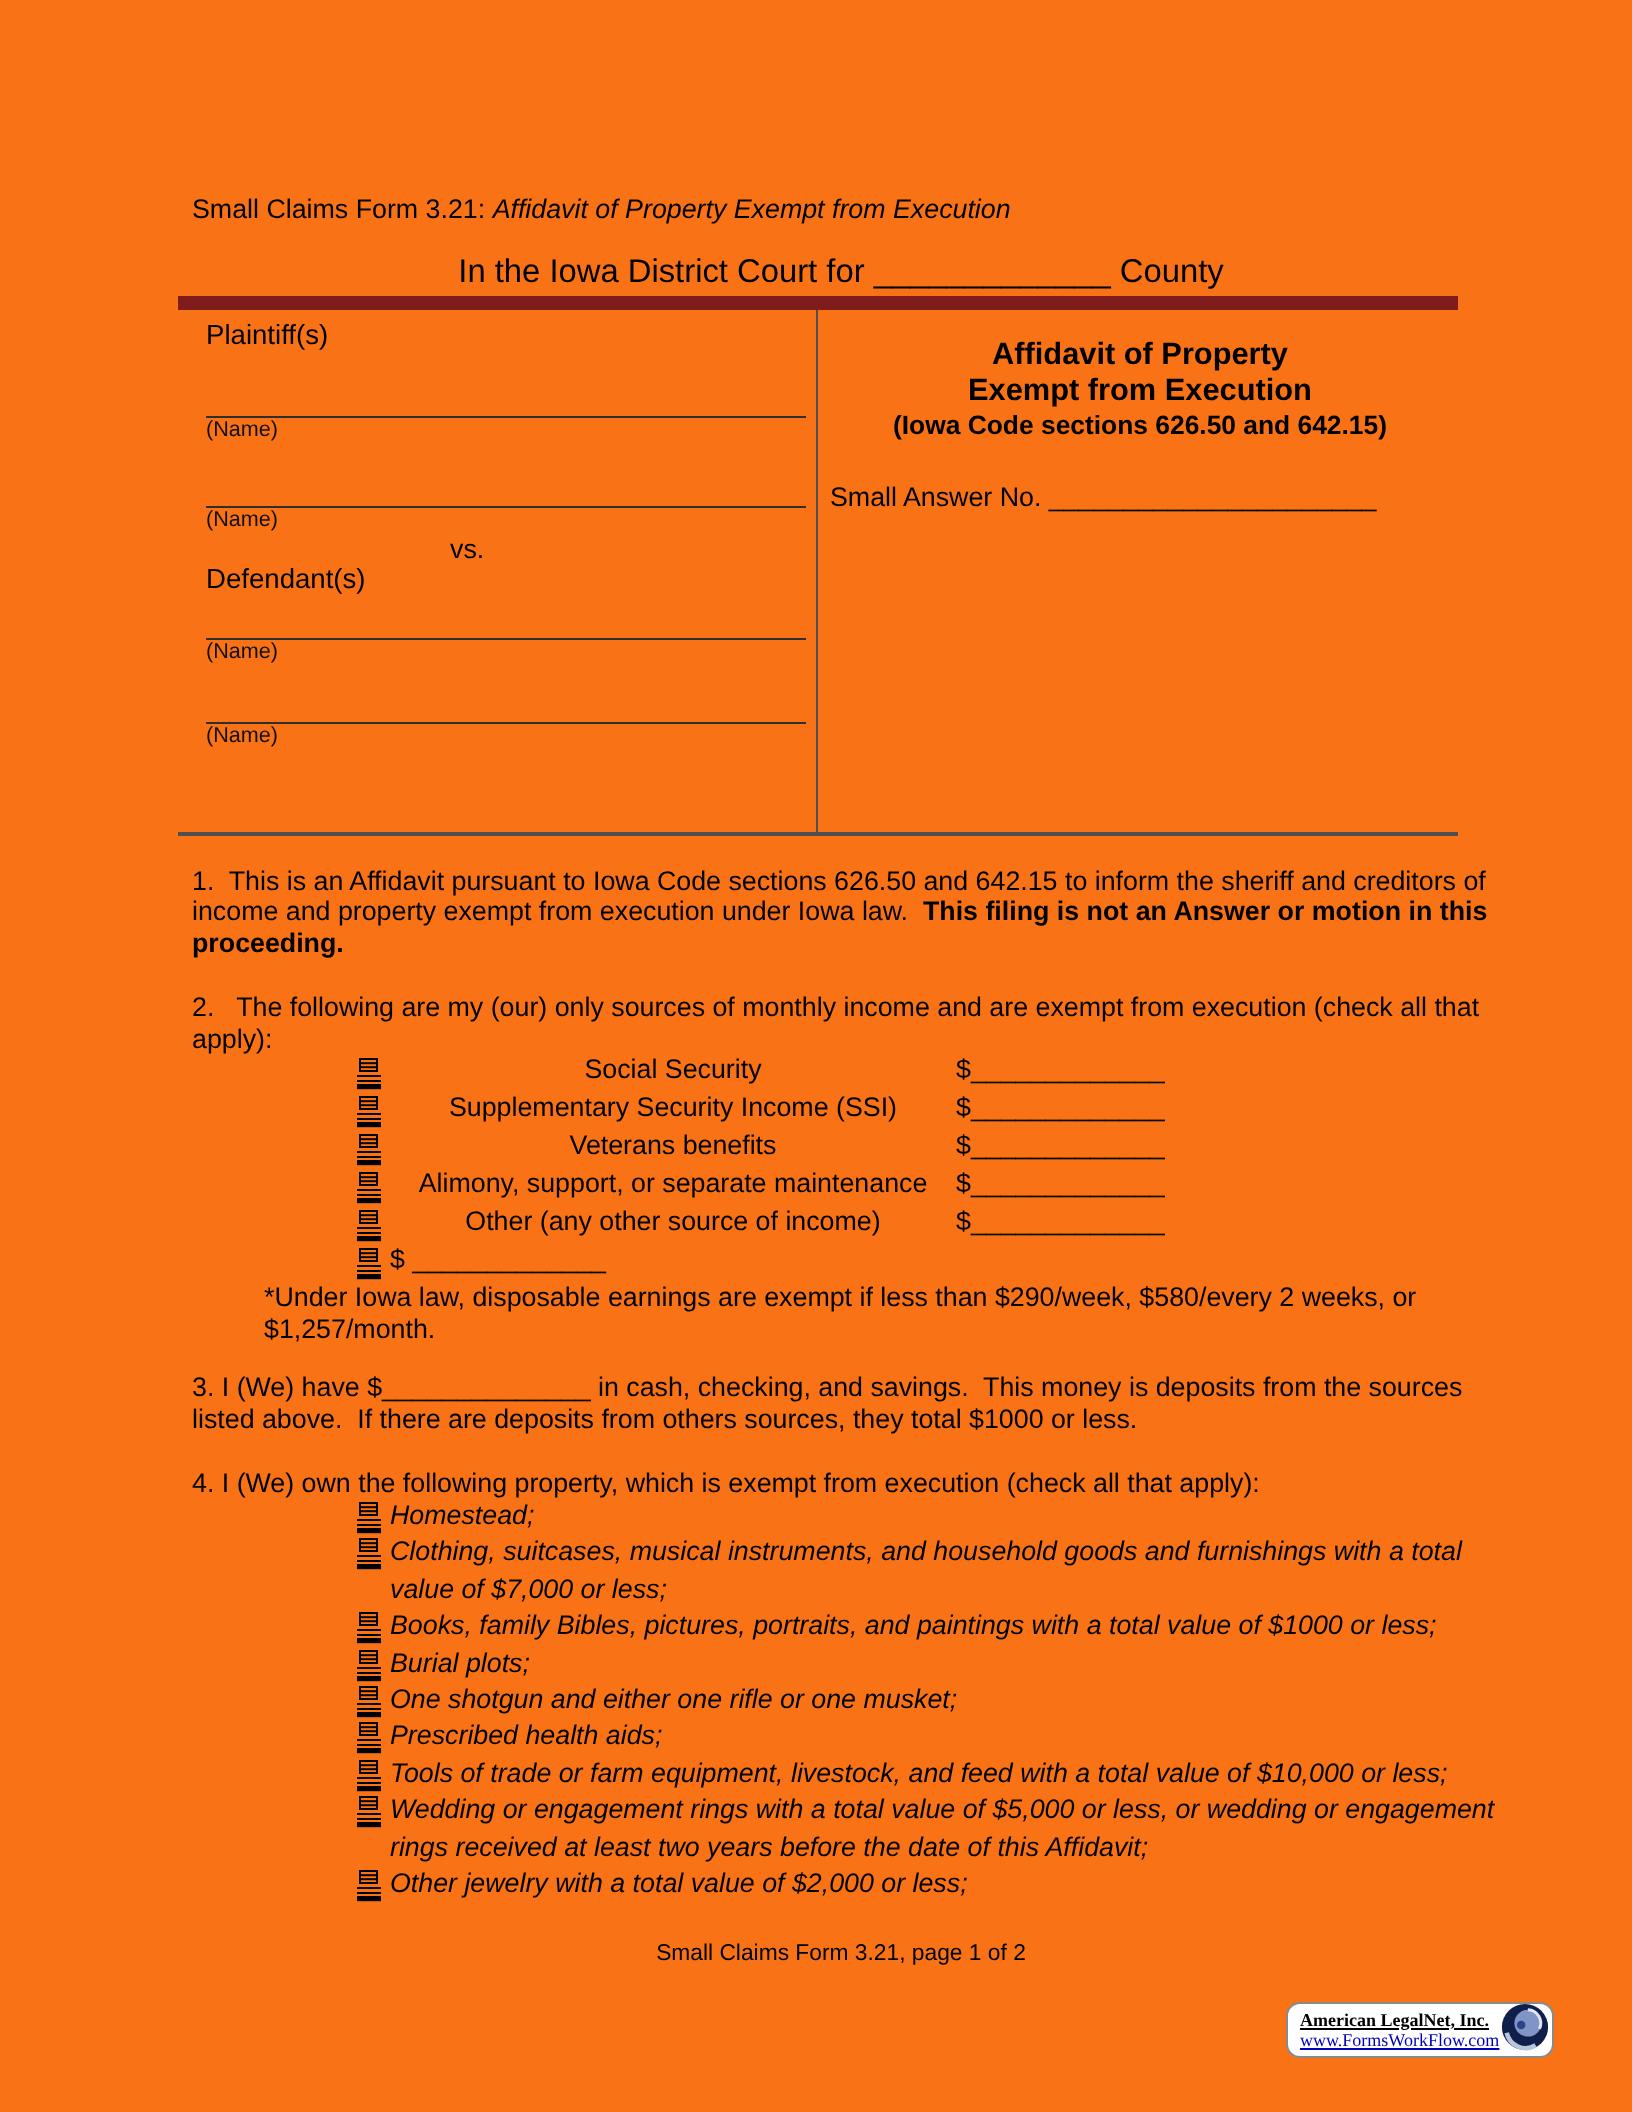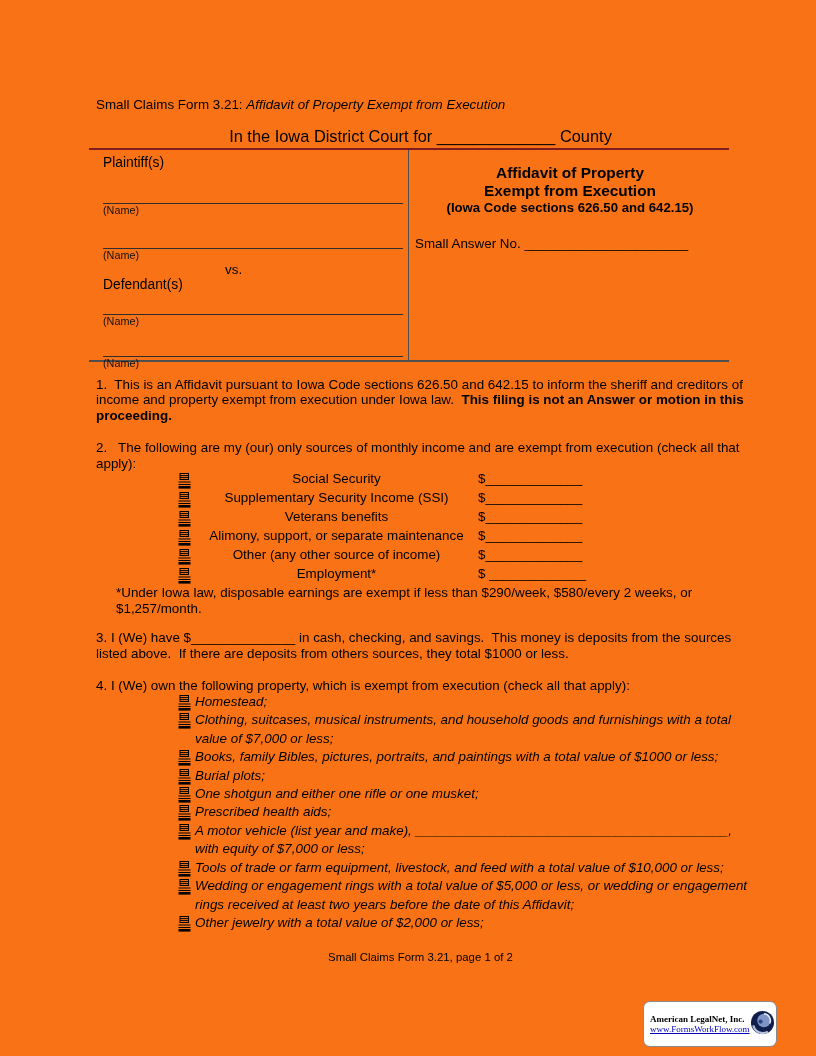--- a/index.html
+++ b/index.html
@@ -21,23 +21,23 @@
   .court-line {
     font-size:16.4px;
     text-align:center;
     margin-bottom:2px;
     white-space:pre;
   }
 
   
   .caption-box {
     display:flex;
-    border-top:2px solid #7f1d1d;
+    border-top:7px solid #7f1d1d;
     border-bottom:2px solid #4f4f4f;
-    height:214px;
+    height:270px;
     margin-left:-7px;
     width:640px;
   }
   .cap-left { width:319px; padding:5px 8px 0 14px; }
   .cap-right { flex:1; border-left:1.5px solid #4f4f4f; padding:14px 4px 0 6px; }
   .party-label { font-size:13.8px; }
   .name-slot .name-line { width:300px; border-bottom:1.5px solid #2e2e2e; }
   .name-slot .name-cap { font-size:10.8px; color:#111; }
   .slot1 .name-line { height:33px; }
   .slot2 .name-line { height:33px; }
@@ -64,39 +64,40 @@
   .chk {
     flex:0 0 17px; width:17px;
     display:inline-block;
     padding-top:2px;
   }
   .chk svg { display:block; }
   .chk-label { flex:0 0 283px; width:283px;text-align:center; }
   .chk-amount { white-space:pre; }
   .prop-text { flex:1;font-style:italic; }
 
-  .footnote { margin-left:20px; width:620px; white-space:pre-wrap; }
+  .footnote { margin-left:36px; width:620px; white-space:pre-wrap; }
 
   .page-footer {
     margin-top:19px;
     text-align:center;
     font-size:11.4px;
   }
 
   
   .vendor-box {
     position:absolute;
     right:39px; top:1001px;
-    width:134px; height:46px;
+    width:134px; height:28px;
     border:1.5px solid #8a8a8a;
     border-radius:7px;
     background:#ffffff;
     display:flex;
     align-items:center;
     padding:2px 3px 2px 6px;
+    text-decoration:underline;
   }
   .vendor-text { flex:1; line-height:1.15; }
   .vendor-company {
     font-family:"Liberation Serif","DejaVu Serif",serif;
     font-weight:bold; font-size:9px; white-space:nowrap;
   }
   .vendor-url {
     font-family:"Liberation Serif","DejaVu Serif",serif;
     font-size:9px; color:#0000bb; text-decoration:underline; white-space:nowrap;
     cursor:pointer;
@@ -234,21 +235,20 @@
             <g stroke="#000" stroke-width="1" fill="none">
               <rect x="2" y="0.5" width="8.5" height="6"></rect>
               <line x1="2" y1="2.6" x2="10.5" y2="2.6"></line>
               <line x1="2" y1="4.6" x2="10.5" y2="4.6"></line>
               <line x1="0.5" y1="9" x2="12.5" y2="9"></line>
               <line x1="0.5" y1="11.5" x2="12.5" y2="11.5"></line>
               <line x1="0.5" y1="14.3" x2="12.5" y2="14.3" stroke-width="2.6"></line>
             </g>
           </svg>
         </span>
-        <span class="chk-label">Employment*</span>
         <span class="chk-amount">$ _____________</span>
       </div>
     </div>
 
   <div class="footnote">*Under Iowa law, disposable earnings are exempt if less than $290/week, $580/every 2 weeks, or $1,257/month.</div>
 
   <p class="para p3">3. I (We) have $______________ in cash, checking, and savings.  This money is deposits from the sources listed above.  If there are deposits from others sources, they total $1000 or less.</p>
 
   <p class="para p4">4. I (We) own the following property, which is exempt from execution (check all that apply):</p>
 
@@ -335,35 +335,20 @@
               <rect x="2" y="0.5" width="8.5" height="6"></rect>
               <line x1="2" y1="2.6" x2="10.5" y2="2.6"></line>
               <line x1="2" y1="4.6" x2="10.5" y2="4.6"></line>
               <line x1="0.5" y1="9" x2="12.5" y2="9"></line>
               <line x1="0.5" y1="11.5" x2="12.5" y2="11.5"></line>
               <line x1="0.5" y1="14.3" x2="12.5" y2="14.3" stroke-width="2.6"></line>
             </g>
           </svg>
         </span>
         <span class="prop-text">Prescribed health aids;</span>
-      </div>
-      <div class="chk-row">
-        <span class="chk">
-          <svg width="13" height="16" viewBox="0 0 13 16">
-            <g stroke="#000" stroke-width="1" fill="none">
-              <rect x="2" y="0.5" width="8.5" height="6"></rect>
-              <line x1="2" y1="2.6" x2="10.5" y2="2.6"></line>
-              <line x1="2" y1="4.6" x2="10.5" y2="4.6"></line>
-              <line x1="0.5" y1="9" x2="12.5" y2="9"></line>
-              <line x1="0.5" y1="11.5" x2="12.5" y2="11.5"></line>
-              <line x1="0.5" y1="14.3" x2="12.5" y2="14.3" stroke-width="2.6"></line>
-            </g>
-          </svg>
-        </span>
-        <span class="prop-text">A motor vehicle (list year and make), __________________________________________, with equity of $7,000 or less;</span>
       </div>
       <div class="chk-row">
         <span class="chk">
           <svg width="13" height="16" viewBox="0 0 13 16">
             <g stroke="#000" stroke-width="1" fill="none">
               <rect x="2" y="0.5" width="8.5" height="6"></rect>
               <line x1="2" y1="2.6" x2="10.5" y2="2.6"></line>
               <line x1="2" y1="4.6" x2="10.5" y2="4.6"></line>
               <line x1="0.5" y1="9" x2="12.5" y2="9"></line>
               <line x1="0.5" y1="11.5" x2="12.5" y2="11.5"></line>

